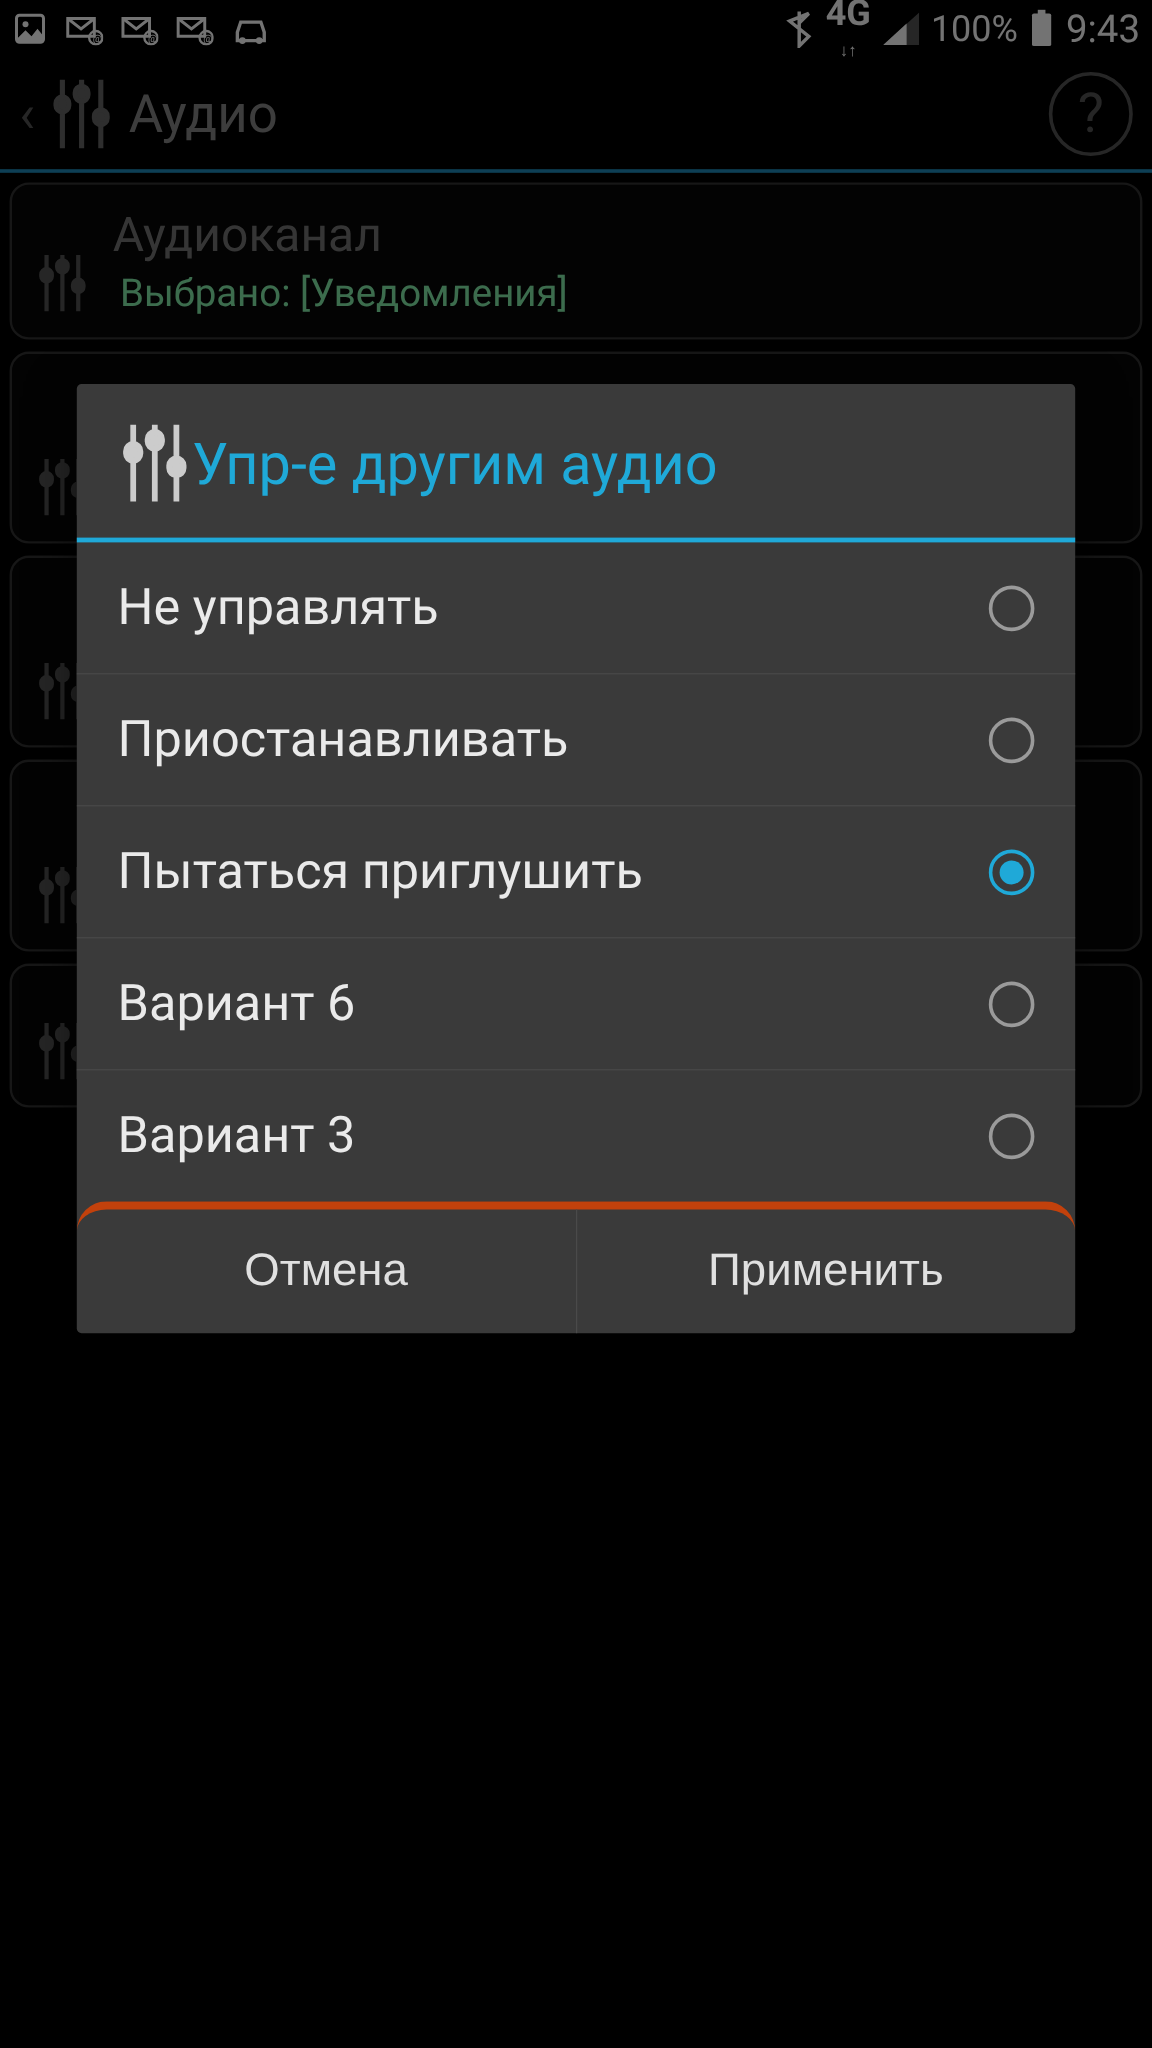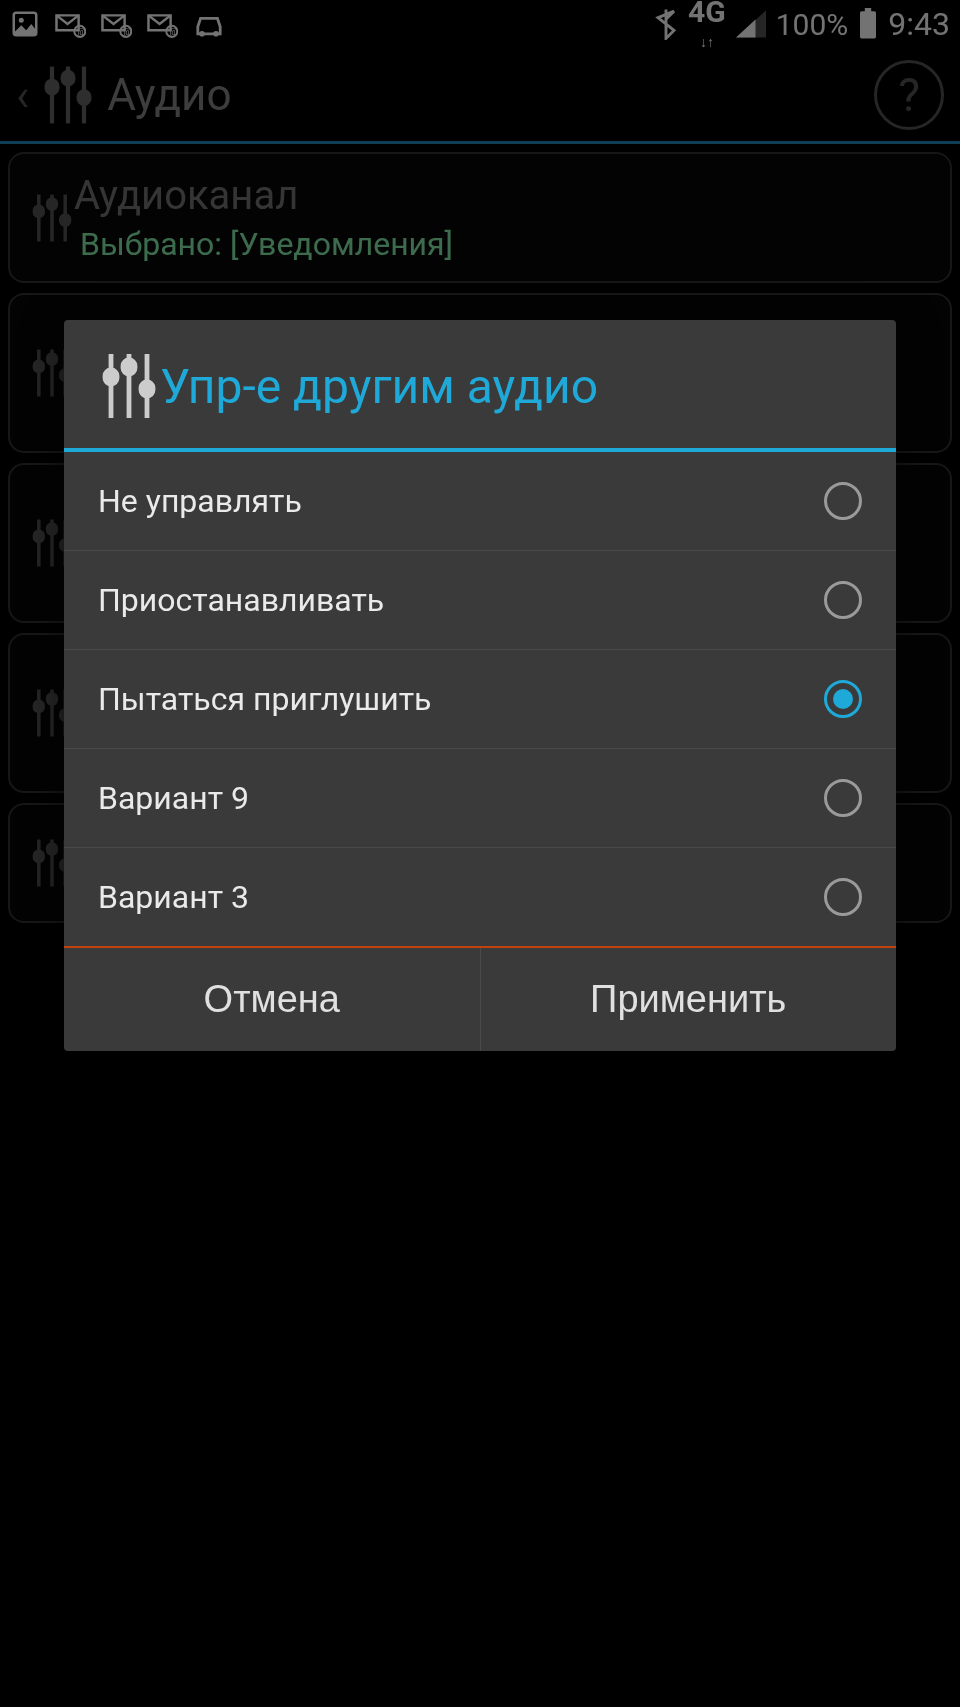--- a/index.html
+++ b/index.html
@@ -46,21 +46,22 @@
 
   
   .settings-list { padding: 8px; }
   .setting-card {
     border: 2px solid #333;
     border-radius: 16px;
     background: #070707;
     margin-bottom: 10px;
     padding: 18px 20px;
     display:flex;
-    align-items:center;
+    align-items:flex-end;
+    gap: 20px;
     min-height: 120px;
   }
   .setting-card.tall { min-height: 160px; }
   .setting-text { display:flex; flex-direction:column; gap:6px; }
   .setting-title { color:#777; font-size: 40px; }
   .setting-sub { color:#86efac; font-size: 32px; padding-left:6px; }
 
   
   .scrim {
     position:absolute; inset:0; background: rgba(0,0,0,0.55);
@@ -80,36 +81,36 @@
     padding: 30px 34px 26px;
     border-bottom: 4px solid #1fa9d8;
   }
   .dialog-title { color:#1fa9d8; font-size:48px; font-weight:400; }
 
   .dialog-options { display:flex; flex-direction:column; }
   .option-row {
     display:flex; align-items:center; justify-content:space-between;
     padding: 30px 34px;
     border-bottom: 1px solid #4a4a4a;
-    font-size: 32px;
+    font-size: 42px;
     color:#eaeaea;
   }
   .option-row:last-child { border-bottom: none; }
   .radio {
     width: 38px; height: 38px; border: 3px solid #9a9a9a; border-radius:50%;
     display:flex; align-items:center; justify-content:center;
     flex-shrink:0;
   }
   .radio.selected { border-color:#1fa9d8; }
   .radio.selected::after {
     content:""; width:20px; height:20px; background:#1fa9d8; border-radius:50%;
   }
 
   .dialog-buttons {
-    display:flex; border-top:2px solid #c2410c;
+    display:flex; border-top:7px solid #c2410c;border-radius:25px;
   }
   .dialog-buttons button {
     flex:1; background:transparent; border:none; color:#e0e0e0;
     font-size:38px; padding: 30px 0; cursor:pointer;
   }
   .dialog-buttons button:first-child { border-right:1px solid #4a4a4a; }
 
   
   .sliders-icon svg, .sliders-icon-sm svg { display:block; }
 </style>
@@ -293,21 +294,21 @@
     </div>
     <div class="option-row">
       <span>Приостанавливать</span>
       <span class="radio"></span>
     </div>
     <div class="option-row">
       <span>Пытаться приглушить</span>
       <span class="radio selected"></span>
     </div>
     <div class="option-row">
-      <span>Вариант 9</span>
+      <span>Вариант 6</span>
       <span class="radio"></span>
     </div>
     <div class="option-row">
       <span>Вариант 3</span>
       <span class="radio"></span>
     </div>
   </div>
 
   <div class="dialog-buttons">
     <button>Отмена</button>

